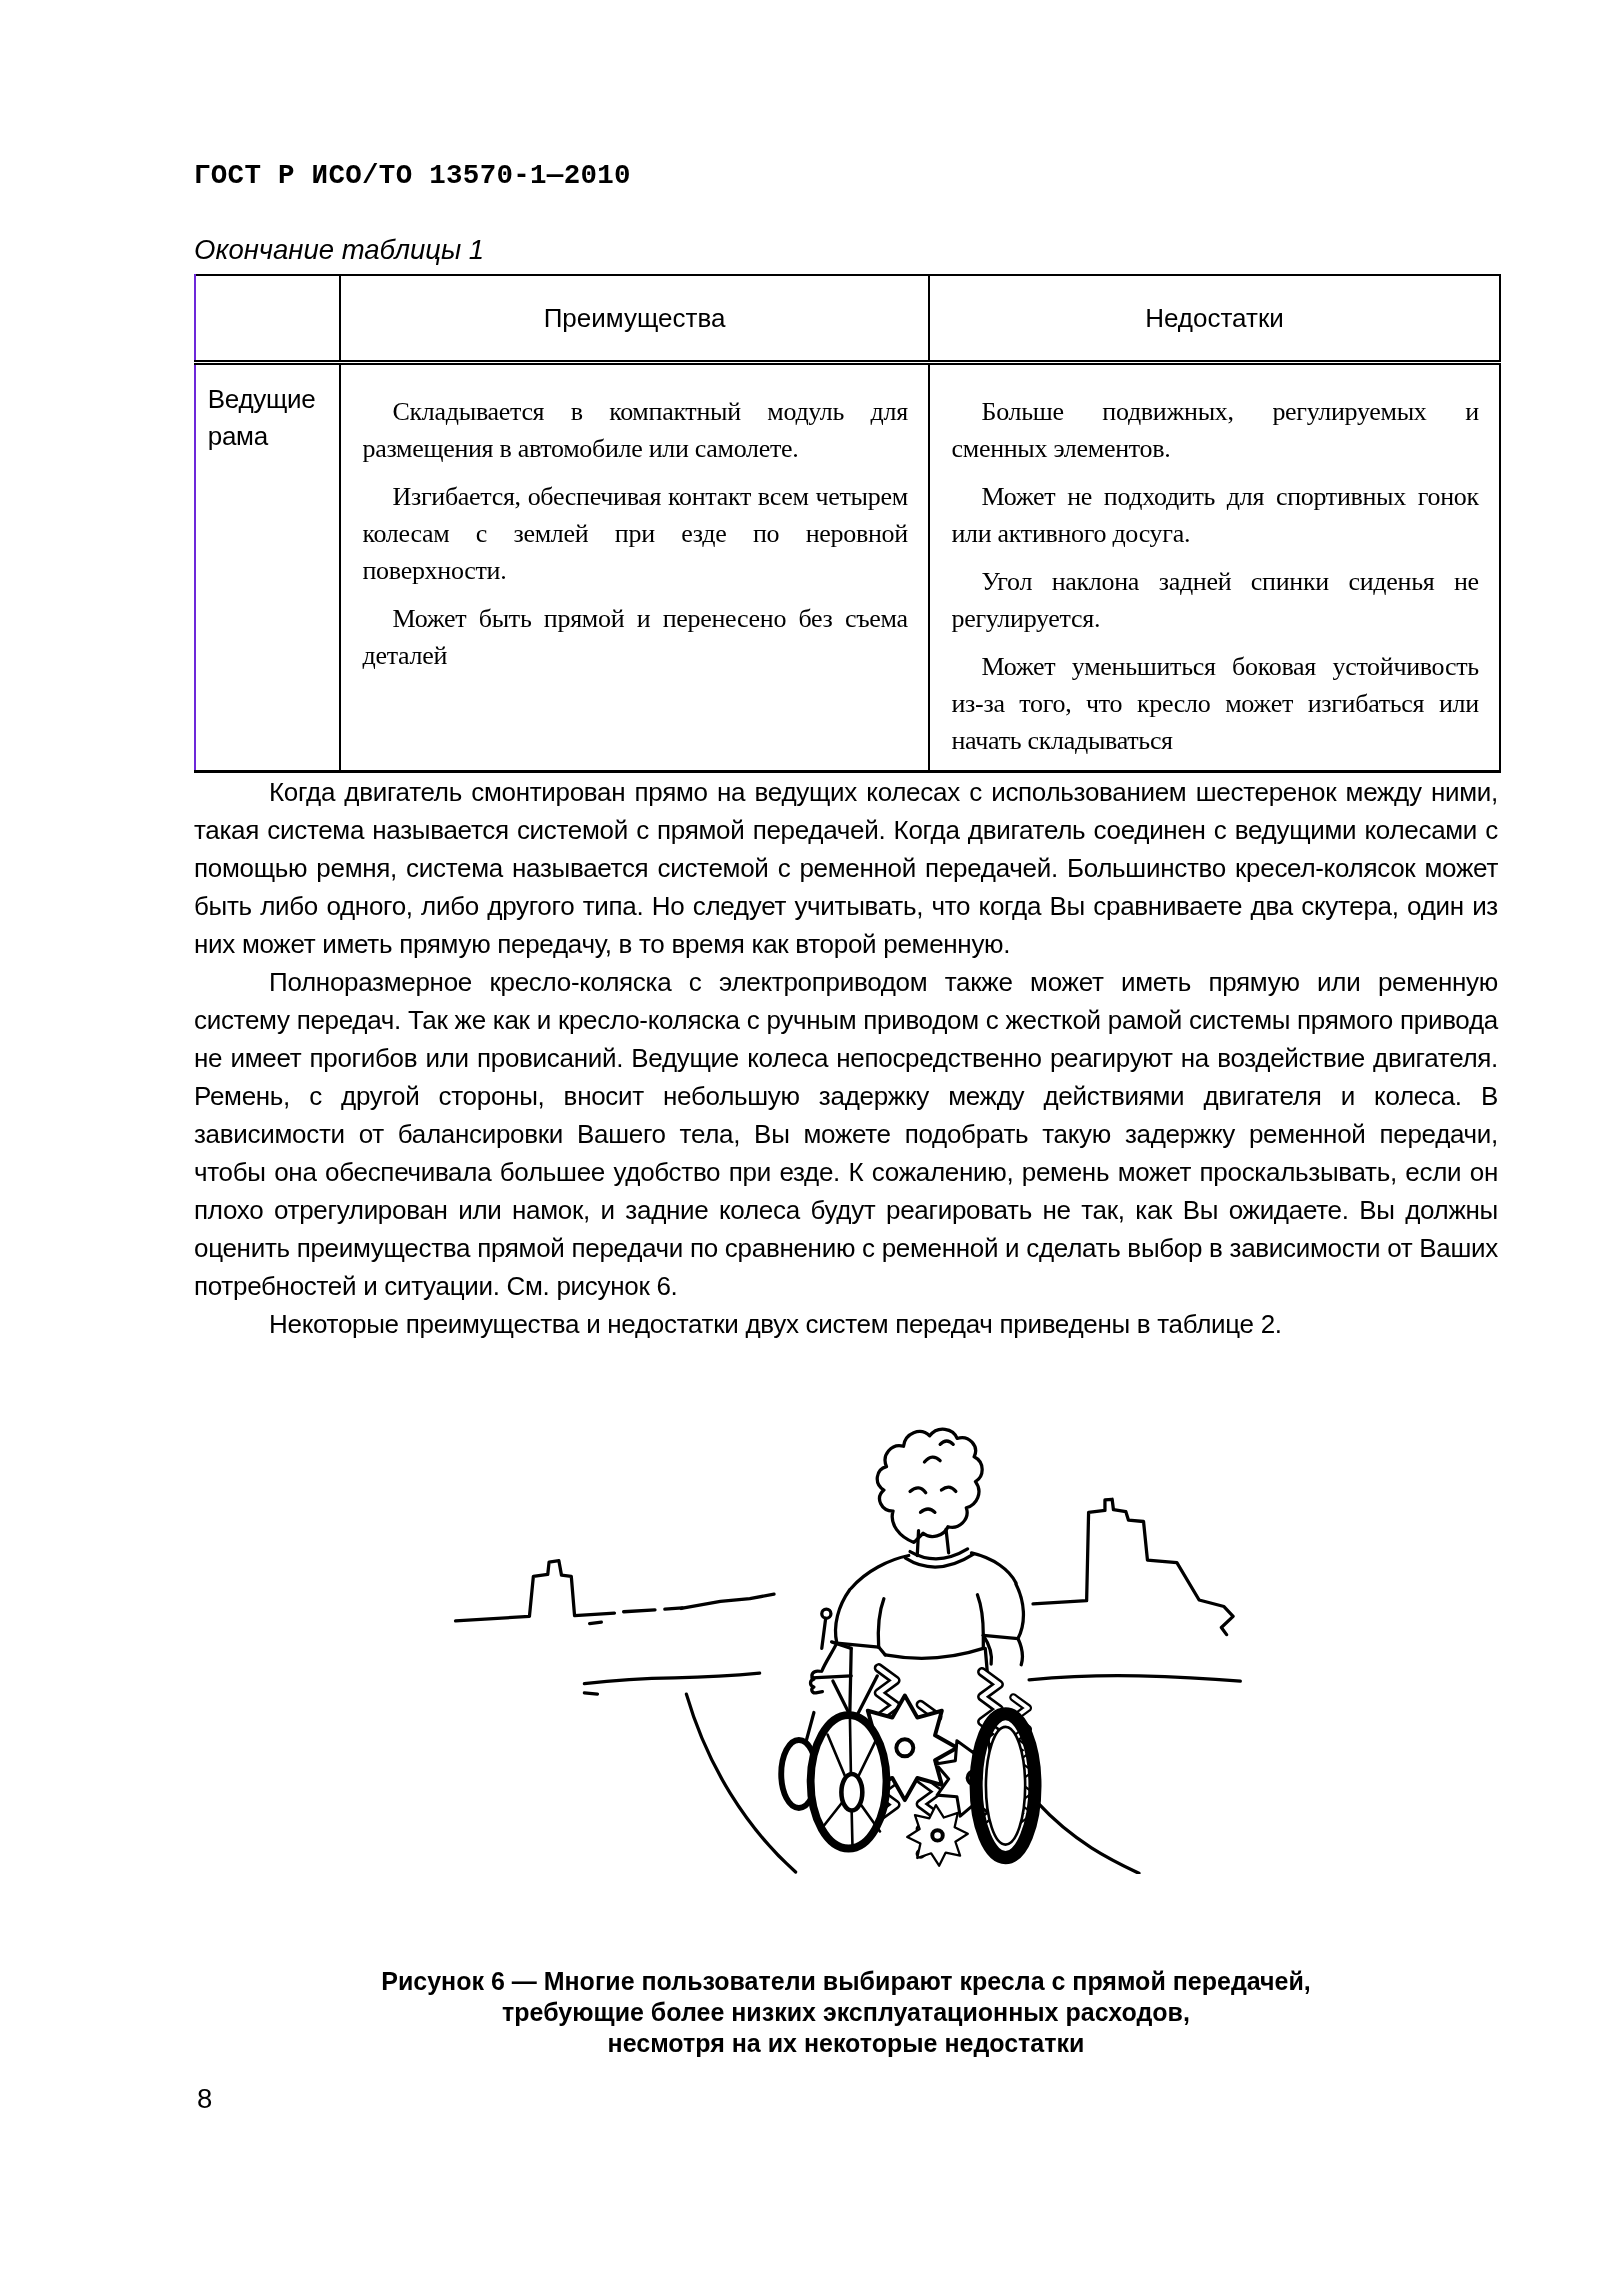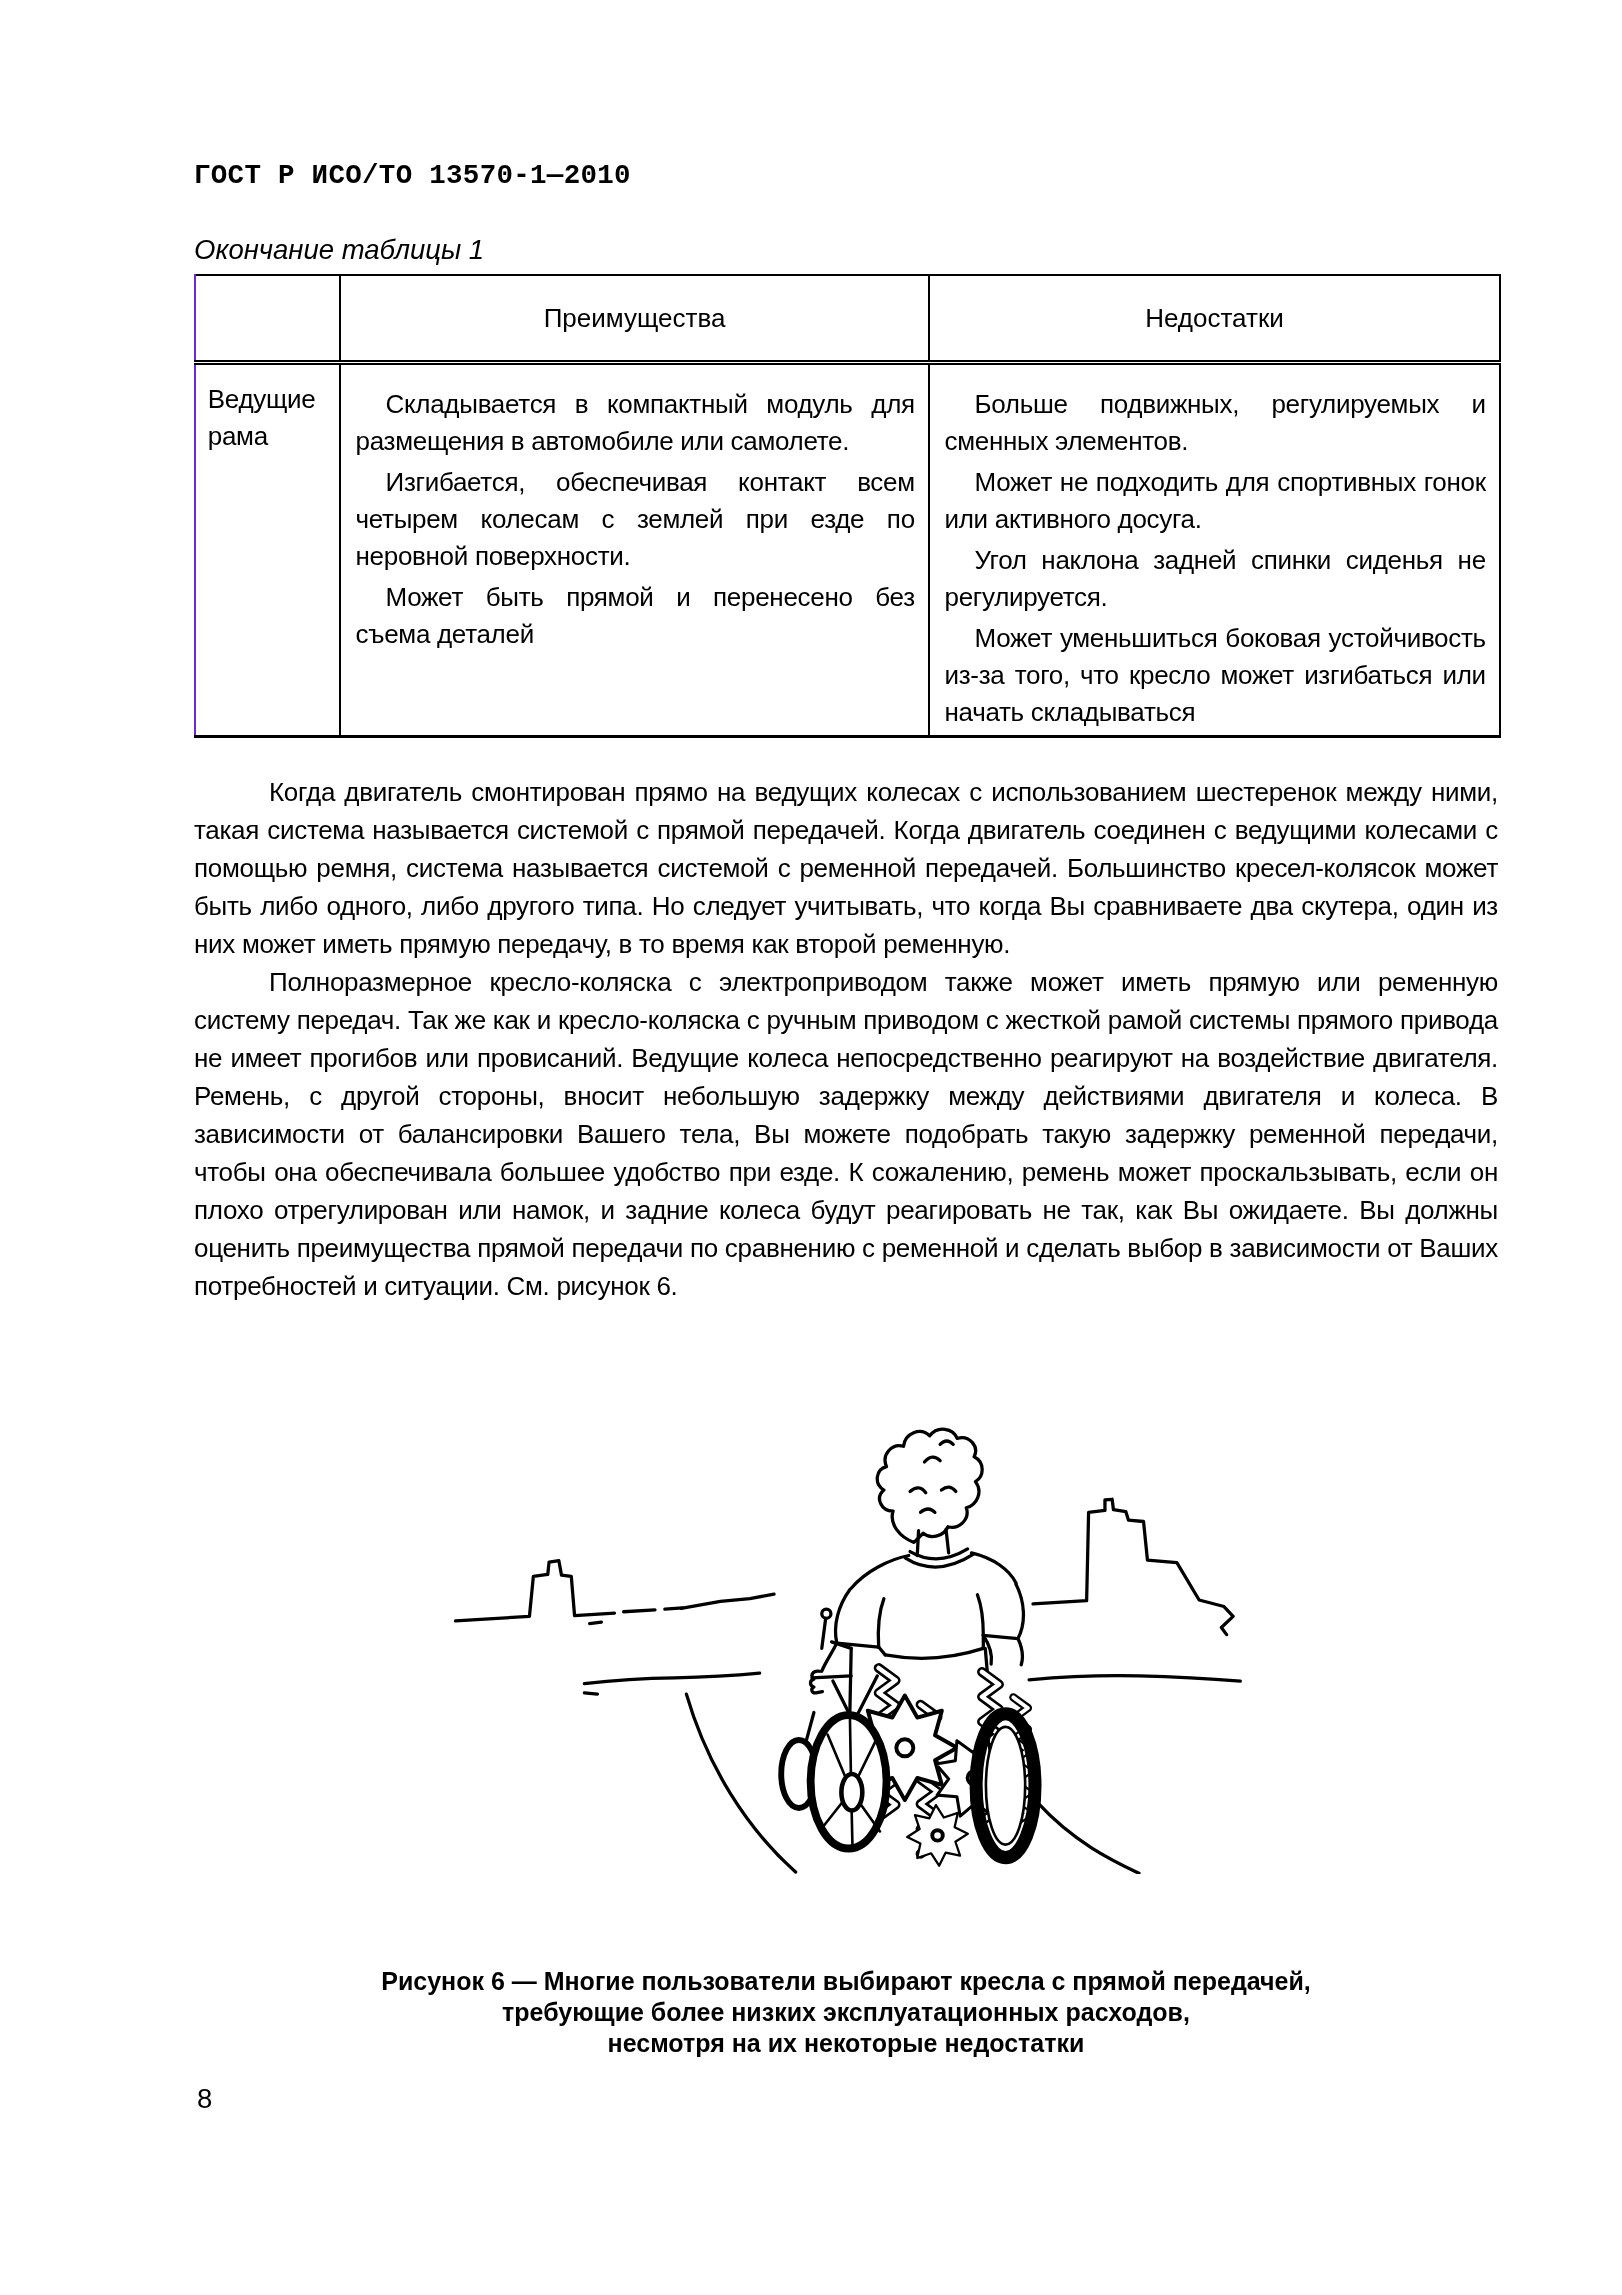--- a/index.html
+++ b/index.html
@@ -41,23 +41,23 @@
     vertical-align:top;
   }
   td.feature-cell{
     padding:15.7px 5.2px 0 11.8px;
     font-size:26px;line-height:37px;letter-spacing:-0.3px;
   }
   td.adv-cell,td.dis-cell{
     padding:17px 9.2px 0 10.5px;
   }
   p.cellp{
-    margin:4px;
+    margin:11px;
     font-size:26px;line-height:37px;letter-spacing:-0.3px;
-    text-align:justify;text-indent:30px;
+    text-align:justify;text-indent:30px;font-family:Liberation Serif, serif;
   }
   .sec-heading{
     position:absolute;left:194px;top:717px;width:1304px;
     font-size:27px;font-weight:bold;
     text-indent:75px;white-space:pre-wrap;
   }
   .body-text{
     position:absolute;left:194px;top:773px;width:1304px;
   }
   .body-text p{
@@ -117,20 +117,21 @@
           <p class="cellp">Может уменьшиться боковая устойчивость из-за того, что кресло может изгибаться или начать складываться</p>
         </td>
       </tr>
     </tbody>
   </table>
 
 
   <div class="body-text">
     <p>Когда двигатель смонтирован прямо на ведущих колесах с использованием шестеренок между ними, такая система называется системой с прямой передачей. Когда двигатель соединен с ведущими колесами с помощью ремня, система называется системой с ременной передачей. Большинство кресел-колясок может быть либо одного, либо другого типа. Но следует учитывать, что когда Вы сравниваете два скутера, один из них может иметь прямую передачу, в то время как второй ременную.</p>
     <p>Полноразмерное кресло-коляска с электроприводом также может иметь прямую или ременную систему передач. Так же как и кресло-коляска с ручным приводом с жесткой рамой системы прямого привода не имеет прогибов или провисаний. Ведущие колеса непосредственно реагируют на воздействие двигателя. Ремень, с другой стороны, вносит небольшую задержку между действиями двигателя и колеса. В зависимости от балансировки Вашего тела, Вы можете подобрать такую задержку ременной передачи, чтобы она обеспечивала большее удобство при езде. К сожалению, ремень может проскальзывать, если он плохо отрегулирован или намок, и задние колеса будут реагировать не так, как Вы ожидаете. Вы должны оценить преимущества прямой передачи по сравнению с ременной и сделать выбор в зависимости от Ваших потребностей и ситуации. См. рисунок 6.</p>
+    <p>Некоторые преимущества и недостатки двух систем передач приведены в таблице 2.</p>
   </div>
 
   <div class="figure-box">
     <svg viewBox="0 0 1300 815" aria-hidden="true">
       <defs>
         <path id="zz" d="M0 0 l26 19 l-26 19 l26 19 l-26 19 l26 19 l-26 19 l26 19 l-26 19 l26 19 l-26 19 l26 19 l-26 19"></path>
         <polygon id="gear" points="80,0 46.2,19.1 56.6,56.6 19.1,46.2 0,80 -19.1,46.2 -56.6,56.6 -46.2,19.1 -80,0 -46.2,-19.1 -56.6,-56.6 -19.1,-46.2 0,-80 19.1,-46.2 56.6,-56.6 46.2,-19.1"></polygon>
       </defs>
 
       <g class="sketch">

